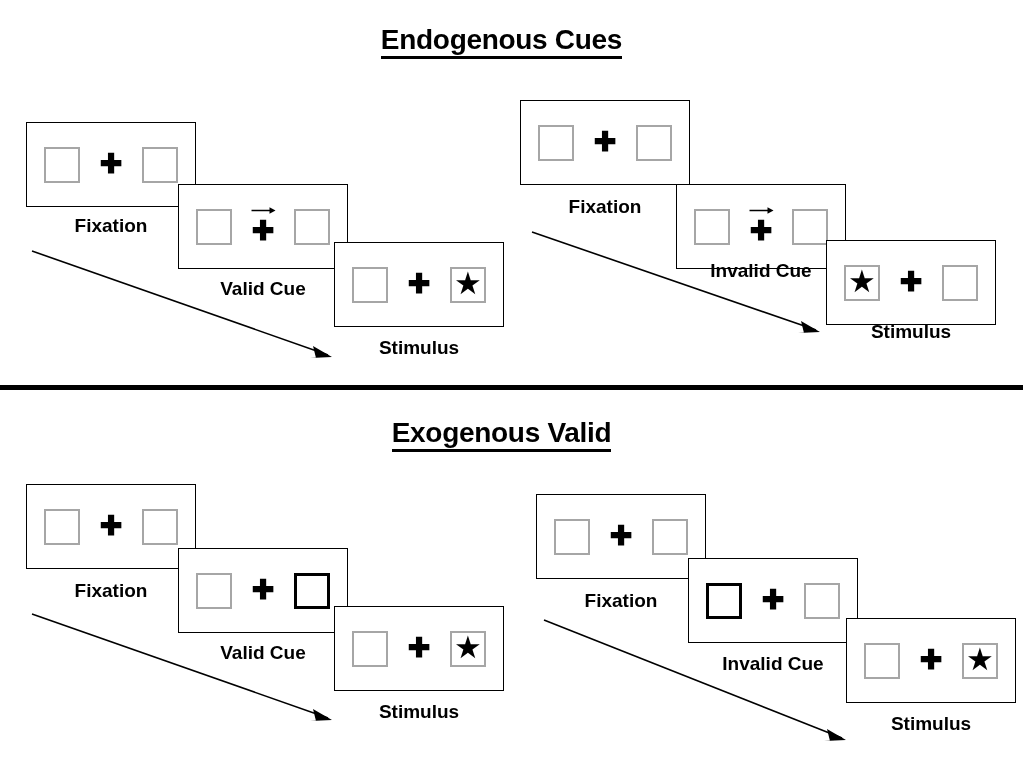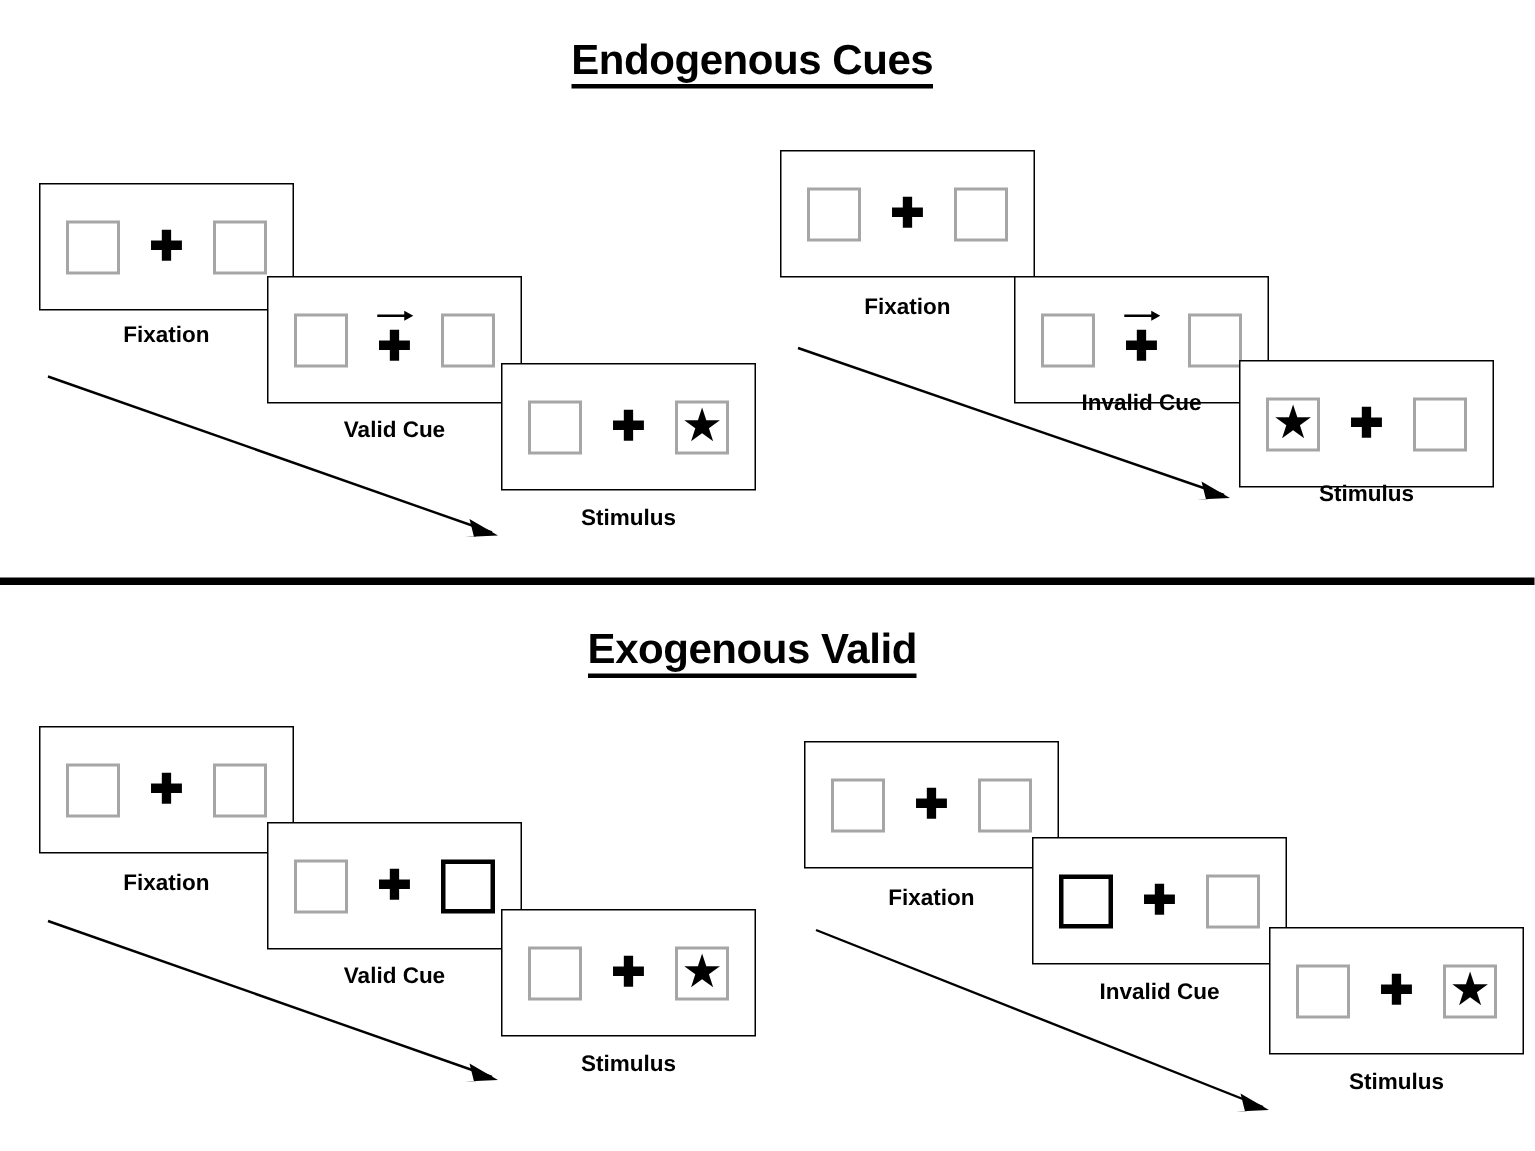--- a/index.html
+++ b/index.html
@@ -117,21 +117,21 @@
     top: 2px;
     left: 50%;
     transform: translateX(-48%);
     width: 26px;
     height: 9px;
   }
 
   
   .caption {
     position: absolute;
-    font-size: 15px;
+    font-size: 19px;
     font-weight: bold;
     white-space: nowrap;
     text-align: center;
   }
 
   
   .flow-arrow {
     position: absolute;
   }
 </style>

